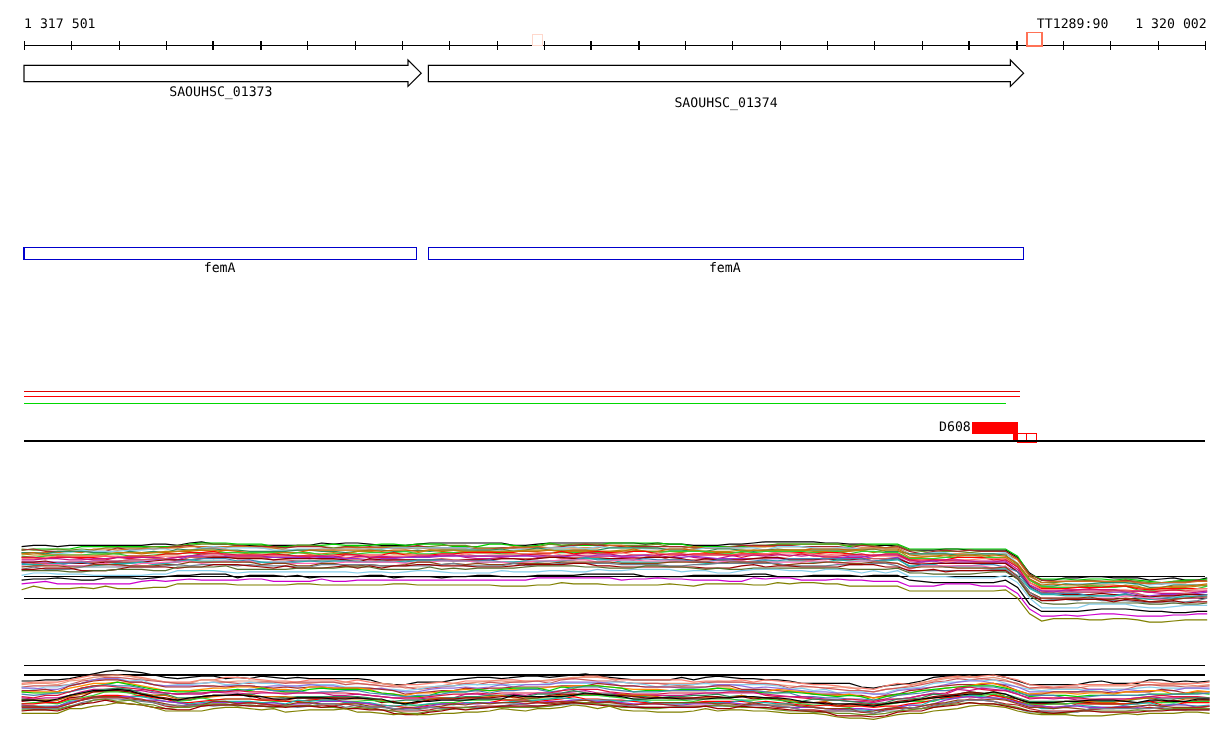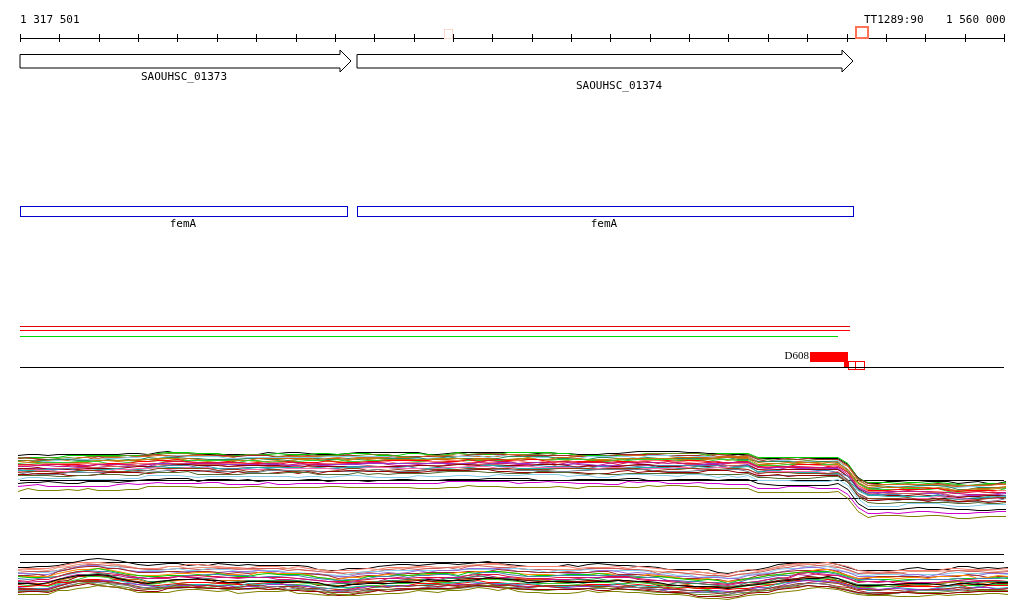--- a/index.html
+++ b/index.html
@@ -1,21 +1,21 @@
 <!DOCTYPE html>
 <html><head>
 <meta charset="utf-8">
 <style>
   html,body{margin:0;padding:0;background:#fff;}
   #screen{position:relative;width:1024px;height:611px;background:#ffffff;overflow:hidden;
           font-family:"DejaVu Sans Mono", monospace;}
   svg{position:absolute;left:0;top:0;}
   .lbl{position:absolute;font-size:11px;line-height:11px;color:#000;white-space:pre;}
   .center{transform:translateX(-50%);}
-  .right{transform:translateX(-100%);font-family:Liberation Serif, serif;}
+  .right{transform:translateX(-100%);}
 </style>
 </head>
 <body>
 
 <div id="screen">
   <svg id="gfx" width="1024" height="611">
       <line x1="20" y1="38" x2="1004" y2="38" stroke="#000" stroke-width="1" shape-rendering="crispEdges"></line>
       <line x1="20.5" y1="34" x2="20.5" y2="42" stroke="#000" stroke-width="1" shape-rendering="crispEdges"></line>
       <line x1="59.5" y1="34" x2="59.5" y2="42" stroke="#000" stroke-width="1" shape-rendering="crispEdges"></line>
       <line x1="99.5" y1="34" x2="99.5" y2="42" stroke="#000" stroke-width="1" shape-rendering="crispEdges"></line>
@@ -111,22 +111,22 @@
       <polyline points="18,589.5 28,589.5 38,589.5 48,589.5 58,586.5 68,583.5 78,581.5 88,581.5 98,581.5 108,581.5 118,582.5 128,585.5 138,588.5 148,589.5 158,588.5 168,588.5 178,587.5 188,587.5 198,586.5 208,585.5 218,586.5 228,587.5 238,588.5 248,588.5 258,588.5 268,587.5 278,588.5 288,586.5 298,588.5 308,589.5 318,591.5 328,592.5 338,592.5 348,592.5 358,591.5 368,589.5 378,589.5 388,589.5 398,588.5 408,588.5 418,588.5 428,587.5 438,586.5 448,585.5 458,585.5 468,584.5 478,585.5 488,585.5 498,585.5 508,584.5 518,586.5 528,587.5 538,586.5 548,586.5 558,587.5 568,588.5 578,588.5 588,588.5 598,587.5 608,588.5 618,588.5 628,586.5 638,587.5 648,589.5 658,589.5 668,591.5 678,591.5 688,592.5 698,592.5 708,592.5 718,593.5 728,594.5 738,591.5 748,590.5 758,589.5 768,590.5 778,587.5 788,586.5 798,585.5 808,582.5 818,583.5 828,584.5 838,586.5 848,587.5 858,590.5 868,592.5 878,592.5 888,592.5 898,592.5 908,591.5 918,590.5 928,589.5 938,589.5 948,590.5 958,589.5 968,590.5 978,591.5 988,591.5 998,589.5 1008,588.5" fill="none" stroke="#b22222" stroke-width="1"></polyline>
       <polyline points="18,590.5 28,590.5 38,590.5 48,590.5 58,588.5 68,585.5 78,583.5 88,582.5 98,582.5 108,583.5 118,584.5 128,585.5 138,587.5 148,587.5 158,588.5 168,587.5 178,588.5 188,587.5 198,587.5 208,587.5 218,588.5 228,589.5 238,588.5 248,589.5 258,588.5 268,586.5 278,586.5 288,589.5 298,587.5 308,589.5 318,589.5 328,590.5 338,591.5 348,591.5 358,589.5 368,590.5 378,590.5 388,589.5 398,589.5 408,589.5 418,588.5 428,586.5 438,587.5 448,588.5 458,588.5 468,587.5 478,586.5 488,586.5 498,586.5 508,587.5 518,587.5 528,588.5 538,589.5 548,589.5 558,589.5 568,588.5 578,589.5 588,588.5 598,588.5 608,588.5 618,588.5 628,587.5 638,587.5 648,588.5 658,589.5 668,591.5 678,593.5 688,592.5 698,592.5 708,592.5 718,592.5 728,594.5 738,592.5 748,592.5 758,589.5 768,590.5 778,588.5 788,586.5 798,584.5 808,583.5 818,583.5 828,584.5 838,587.5 848,590.5 858,593.5 868,592.5 878,593.5 888,593.5 898,593.5 908,590.5 918,590.5 928,590.5 938,590.5 948,590.5 958,590.5 968,589.5 978,591.5 988,591.5 998,591.5 1008,591.5" fill="none" stroke="#708090" stroke-width="1"></polyline>
       <polyline points="18,583.5 28,583.5 38,584.5 48,582.5 58,579.5 68,577.5 78,575.5 88,575.5 98,574.5 108,575.5 118,578.5 128,580.5 138,582.5 148,583.5 158,581.5 168,580.5 178,579.5 188,579.5 198,578.5 208,580.5 218,580.5 228,582.5 238,582.5 248,581.5 258,581.5 268,581.5 278,582.5 288,582.5 298,581.5 308,582.5 318,582.5 328,585.5 338,586.5 348,584.5 358,584.5 368,583.5 378,583.5 388,583.5 398,582.5 408,582.5 418,582.5 428,579.5 438,580.5 448,580.5 458,580.5 468,580.5 478,579.5 488,577.5 498,578.5 508,579.5 518,580.5 528,582.5 538,582.5 548,581.5 558,581.5 568,582.5 578,582.5 588,582.5 598,581.5 608,581.5 618,580.5 628,580.5 638,581.5 648,581.5 658,582.5 668,584.5 678,585.5 688,586.5 698,586.5 708,586.5 718,587.5 728,588.5 738,586.5 748,585.5 758,584.5 768,582.5 778,581.5 788,580.5 798,579.5 808,578.5 818,578.5 828,576.5 838,578.5 848,582.5 858,585.5 868,585.5 878,585.5 888,584.5 898,584.5 908,583.5 918,583.5 928,583.5 938,584.5 948,585.5 958,583.5 968,583.5 978,584.5 988,584.5 998,582.5 1008,582.5" fill="none" stroke="#000000" stroke-width="1"></polyline>
       <polyline points="18,591.5 28,591.5 38,591.5 48,591.5 58,588.5 68,587.5 78,583.5 88,582.5 98,584.5 108,583.5 118,586.5 128,587.5 138,590.5 148,589.5 158,589.5 168,587.5 178,586.5 188,586.5 198,588.5 208,587.5 218,588.5 228,589.5 238,588.5 248,588.5 258,587.5 268,589.5 278,589.5 288,590.5 298,589.5 308,590.5 318,591.5 328,592.5 338,594.5 348,594.5 358,592.5 368,591.5 378,590.5 388,589.5 398,590.5 408,589.5 418,589.5 428,589.5 438,589.5 448,589.5 458,588.5 468,586.5 478,585.5 488,585.5 498,586.5 508,587.5 518,589.5 528,589.5 538,590.5 548,590.5 558,589.5 568,589.5 578,589.5 588,588.5 598,587.5 608,588.5 618,589.5 628,589.5 638,590.5 648,591.5 658,592.5 668,592.5 678,593.5 688,593.5 698,594.5 708,594.5 718,595.5 728,595.5 738,594.5 748,592.5 758,591.5 768,590.5 778,589.5 788,587.5 798,586.5 808,585.5 818,586.5 828,586.5 838,587.5 848,589.5 858,592.5 868,594.5 878,594.5 888,594.5 898,592.5 908,592.5 918,592.5 928,592.5 938,592.5 948,591.5 958,592.5 968,591.5 978,590.5 988,590.5 998,590.5 1008,590.5" fill="none" stroke="#6b8e23" stroke-width="1"></polyline>
       <polyline points="18,592.5 28,591.5 38,591.5 48,592.5 58,589.5 68,586.5 78,585.5 88,583.5 98,585.5 108,586.5 118,587.5 128,589.5 138,590.5 148,591.5 158,591.5 168,588.5 178,587.5 188,587.5 198,587.5 208,588.5 218,588.5 228,588.5 238,589.5 248,588.5 258,588.5 268,589.5 278,588.5 288,590.5 298,590.5 308,591.5 318,591.5 328,594.5 338,595.5 348,595.5 358,593.5 368,592.5 378,590.5 388,591.5 398,590.5 408,589.5 418,588.5 428,588.5 438,588.5 448,588.5 458,587.5 468,586.5 478,585.5 488,586.5 498,587.5 508,588.5 518,588.5 528,589.5 538,589.5 548,589.5 558,589.5 568,589.5 578,589.5 588,588.5 598,590.5 608,590.5 618,588.5 628,589.5 638,589.5 648,590.5 658,591.5 668,592.5 678,592.5 688,593.5 698,596.5 708,596.5 718,596.5 728,597.5 738,596.5 748,593.5 758,592.5 768,592.5 778,589.5 788,588.5 798,587.5 808,585.5 818,586.5 828,586.5 838,588.5 848,590.5 858,592.5 868,593.5 878,594.5 888,593.5 898,592.5 908,592.5 918,593.5 928,593.5 938,593.5 948,593.5 958,592.5 968,592.5 978,591.5 988,591.5 998,591.5 1008,591.5" fill="none" stroke="#990000" stroke-width="1"></polyline>
       <polyline points="18,594.5 28,594.5 38,594.5 48,594.5 58,590.5 68,590.5 78,588.5 88,587.5 98,585.5 108,586.5 118,587.5 128,589.5 138,592.5 148,592.5 158,592.5 168,592.5 178,590.5 188,589.5 198,589.5 208,590.5 218,591.5 228,590.5 238,593.5 248,592.5 258,591.5 268,591.5 278,591.5 288,590.5 298,593.5 308,593.5 318,594.5 328,595.5 338,594.5 348,595.5 358,595.5 368,594.5 378,594.5 388,593.5 398,593.5 408,592.5 418,590.5 428,591.5 438,592.5 448,590.5 458,590.5 468,589.5 478,587.5 488,588.5 498,590.5 508,588.5 518,591.5 528,592.5 538,592.5 548,593.5 558,593.5 568,593.5 578,592.5 588,590.5 598,592.5 608,591.5 618,591.5 628,592.5 638,592.5 648,593.5 658,594.5 668,594.5 678,594.5 688,595.5 698,597.5 708,598.5 718,598.5 728,599.5 738,597.5 748,595.5 758,594.5 768,594.5 778,592.5 788,591.5 798,590.5 808,588.5 818,587.5 828,588.5 838,589.5 848,592.5 858,594.5 868,595.5 878,595.5 888,595.5 898,596.5 908,596.5 918,596.5 928,595.5 938,594.5 948,595.5 958,594.5 968,594.5 978,594.5 988,593.5 998,593.5 1008,594.5" fill="none" stroke="#808000" stroke-width="1"></polyline>
     </svg>
 
   <div class="lbl" style="left:20px;top:14px">1 317 501</div>
   <div class="lbl" style="left:864px;top:14px">TT1289:90</div>
-  <div class="lbl" style="left:946px;top:14px">1 560 000</div>
+  <div class="lbl" style="left:946px;top:14px">1 320 002</div>
 
   <div class="lbl" style="left:141px;top:71px">SAOUHSC_01373</div>
-  <div class="lbl" style="left:576px;top:80px">SAOUHSC_01374</div>
+  <div class="lbl" style="left:562px;top:80px">SAOUHSC_01374</div>
 
   <div class="lbl center" style="left:183px;top:218px">femA</div>
   <div class="lbl center" style="left:604px;top:218px">femA</div>
 
   <div class="lbl right" style="left:809px;top:350px">D608</div>
 </div>
 
 </body></html>

